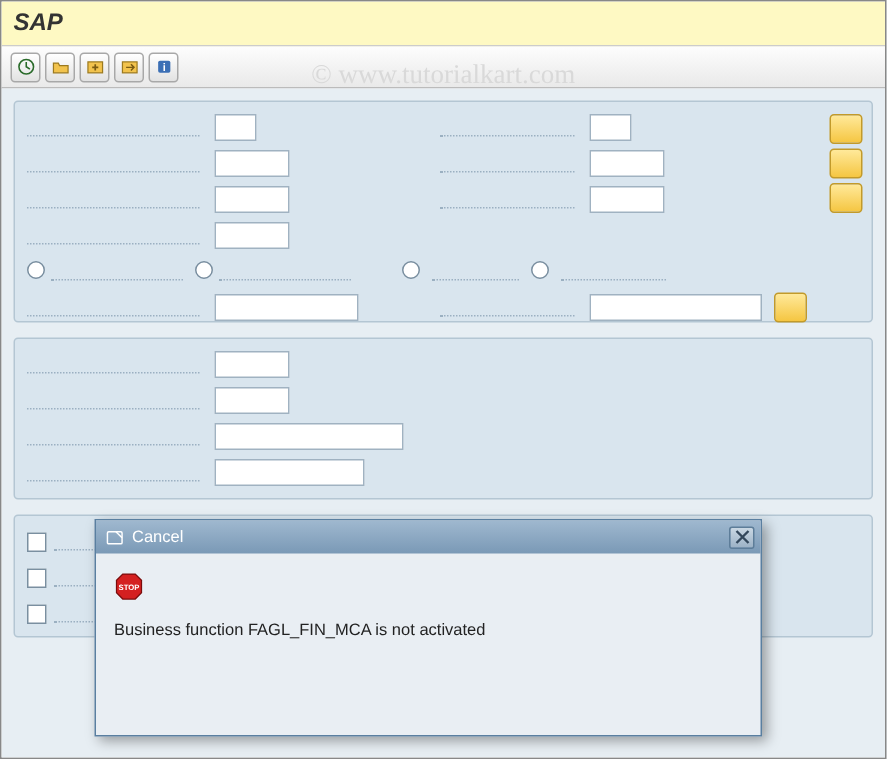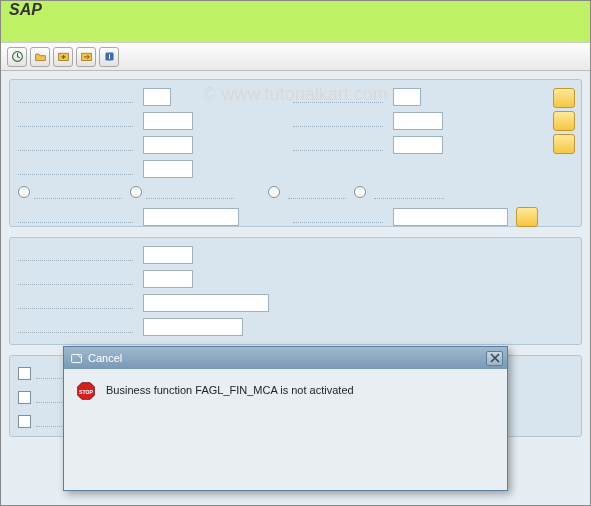--- a/index.html
+++ b/index.html
@@ -7,25 +7,25 @@
     font-family:Arial,Helvetica,sans-serif;
     font-size:11px;
     background:#fff;
     width:591px;
     height:506px;
     overflow:hidden;
     position:relative;
     border:1px solid #888;
   }
   .titlebar{
-    height:42px;
-    background:#bef264;
+    height:30px;
+    background:#fef9c3;
     border-bottom:1px solid #ccc;
     display:flex;
-    align-items:flex-start;
+    align-items:center;
     padding:0 8px;
   }
   .titlebar h1{
     font-size:16px;
     font-style:italic;
     font-weight:bold;
     color:#333;
   }
   .toolbar{
     height:28px;
@@ -44,24 +44,23 @@
     display:flex;align-items:center;justify-content:center;
     cursor:pointer;
   }
   .tb-btn svg{width:13px;height:13px;}
   .watermark{
     position:absolute;
     top:38px;left:0;right:0;
     text-align:center;
     font-size:18px;
     color:#d9d9d9;
-    font-family:Liberation Sans, sans-serif;
+    font-family:Liberation Serif, serif;
     pointer-events:none;
     z-index:50;
-    margin-top:45px;
   }
   .content{
     background:#e7eef3;
     padding:8px 8px 0 8px;
     height:calc(100% - 58px);
   }
   .panel{
     background:#d9e5ee;
     border:1px solid #b4c6d3;
     border-radius:3px;
@@ -140,21 +139,21 @@
   .dlg-close{
     width:17px;height:15px;
     background:linear-gradient(#c9d7e3,#9cb2c6);
     border:1px solid #5d7d99;
     border-radius:2px;
     display:flex;align-items:center;justify-content:center;
     cursor:pointer;
   }
   .dlg-body{
     padding:12px 12px;
-    display:flex;align-items:flex-start;gap:10px;
+    display:flex;align-items:flex-start;gap:10px;flex-direction:column;
   }
   .stop-icon{
     width:20px;height:20px;flex-shrink:0;
   }
   .dlg-msg{font-size:11px;color:#222;padding-top:3px;}
 </style>
 </head>
 <body>
 
 <div class="titlebar">

